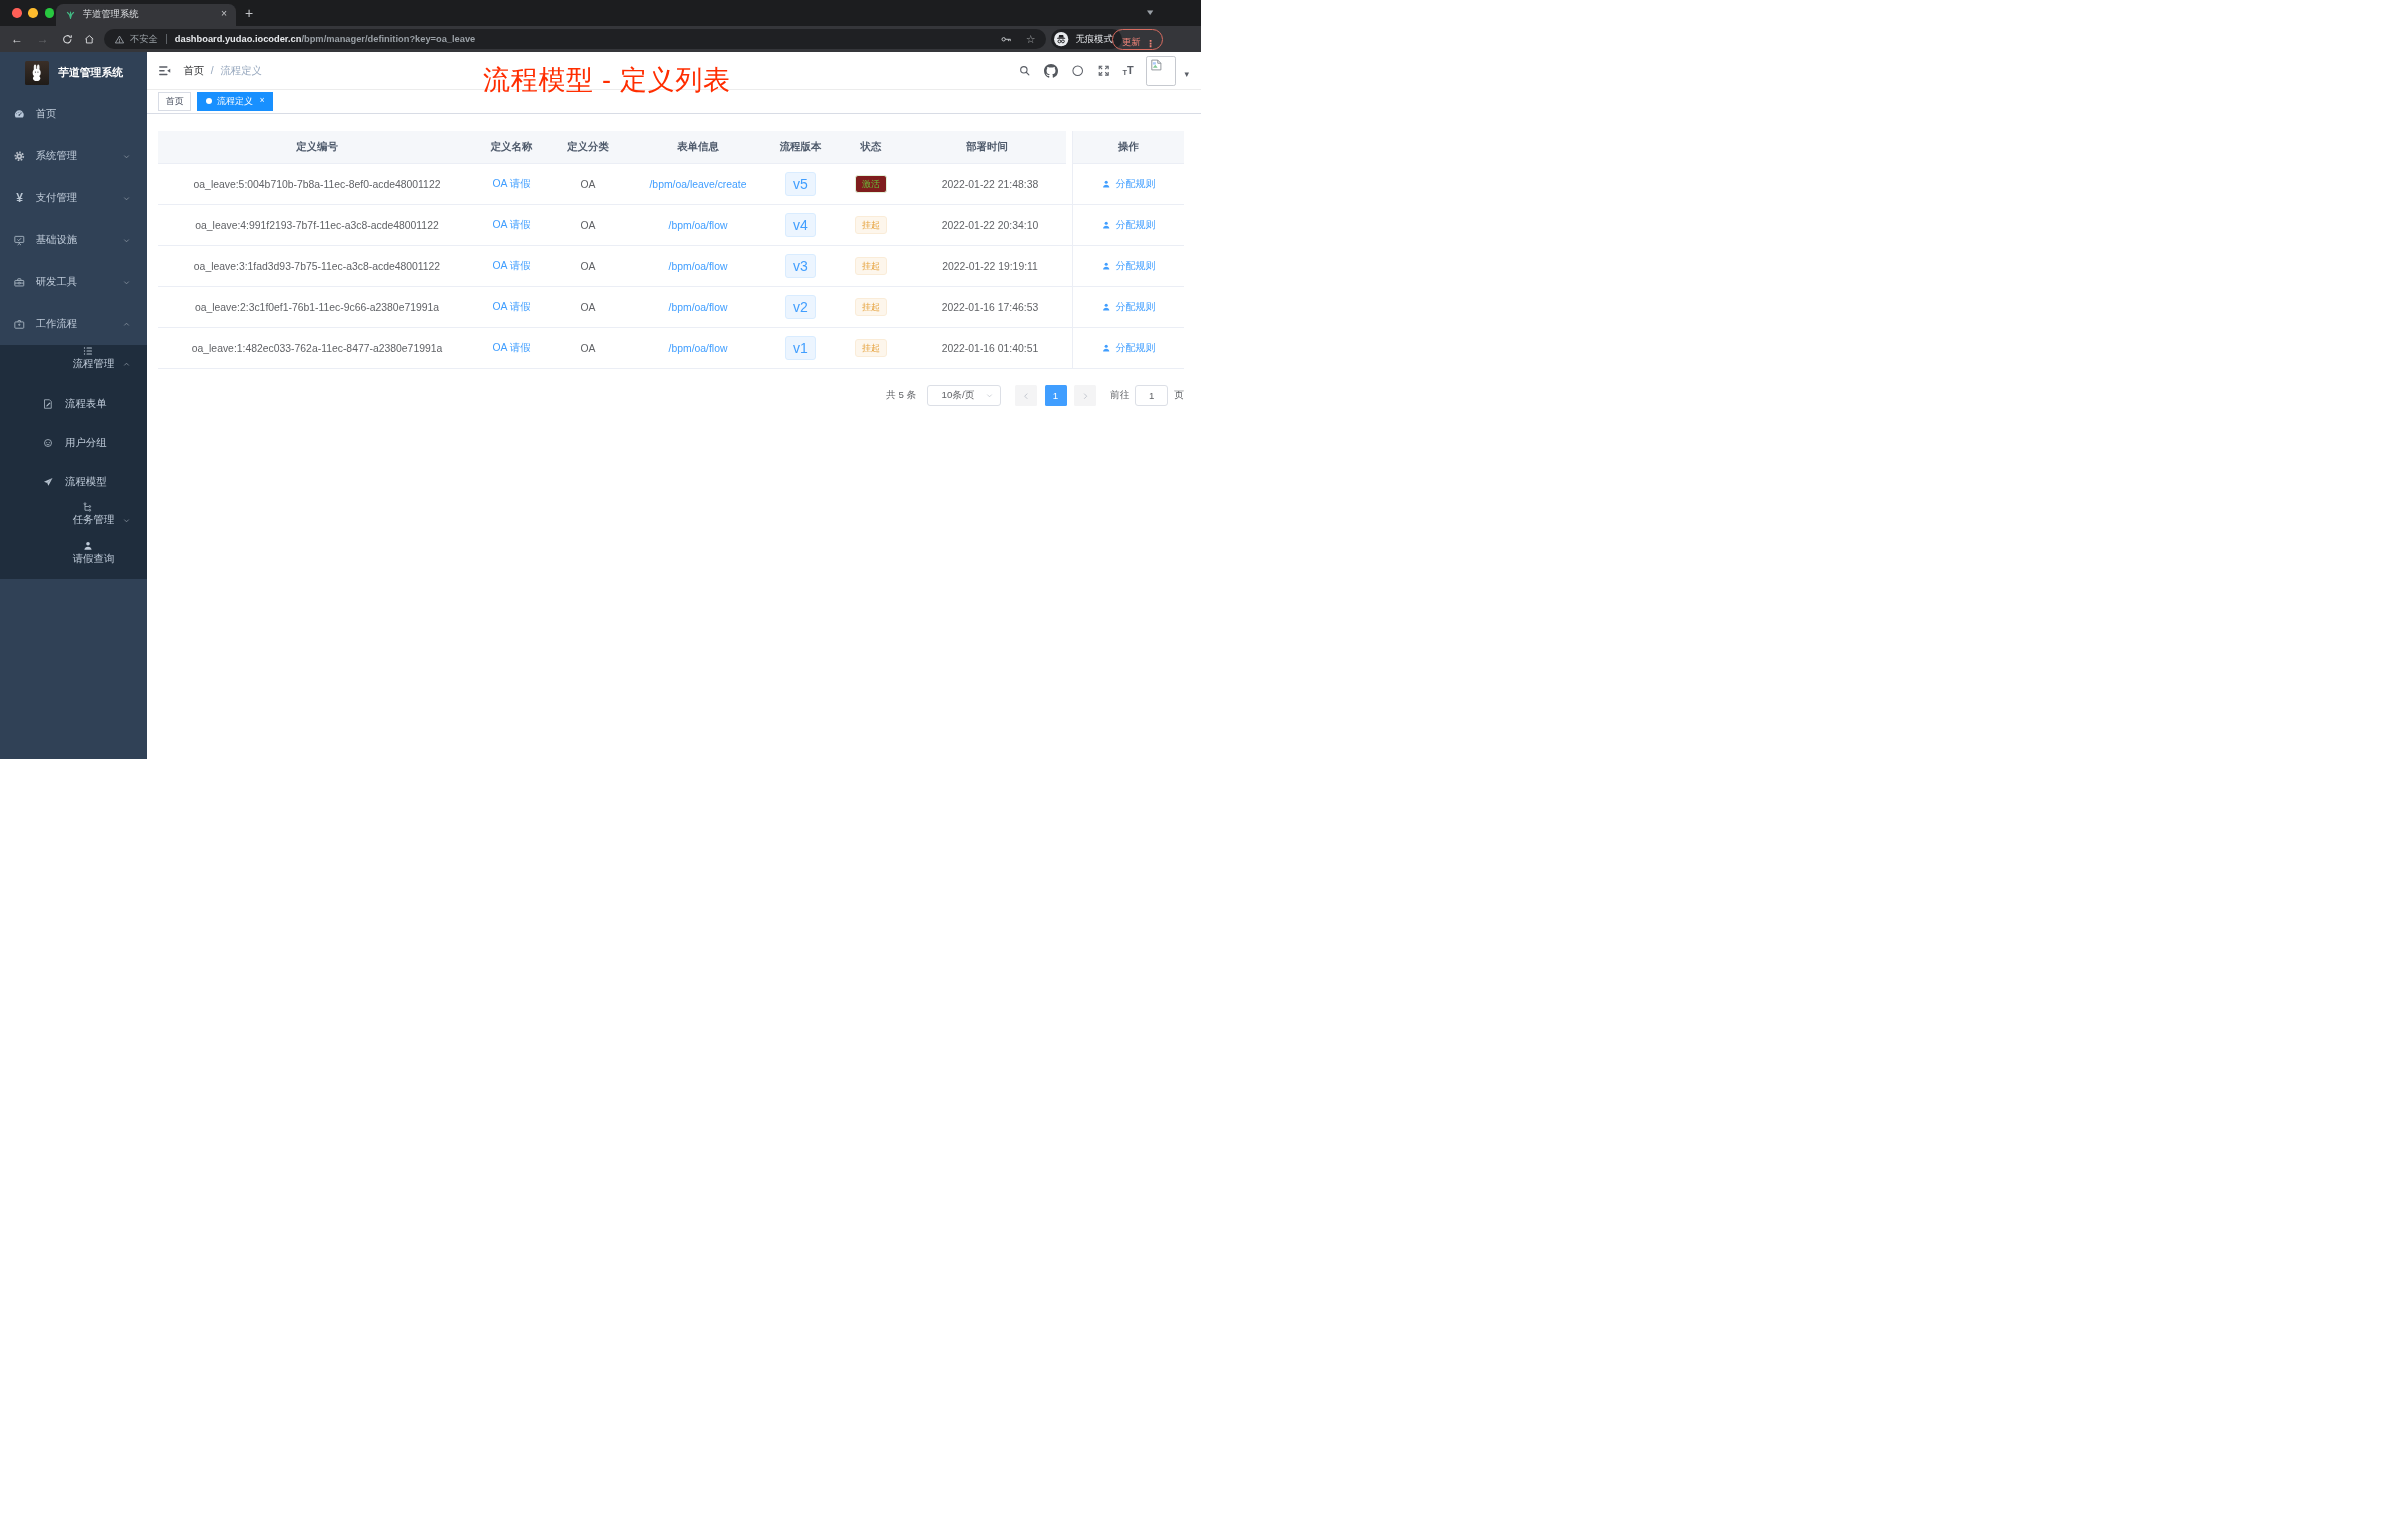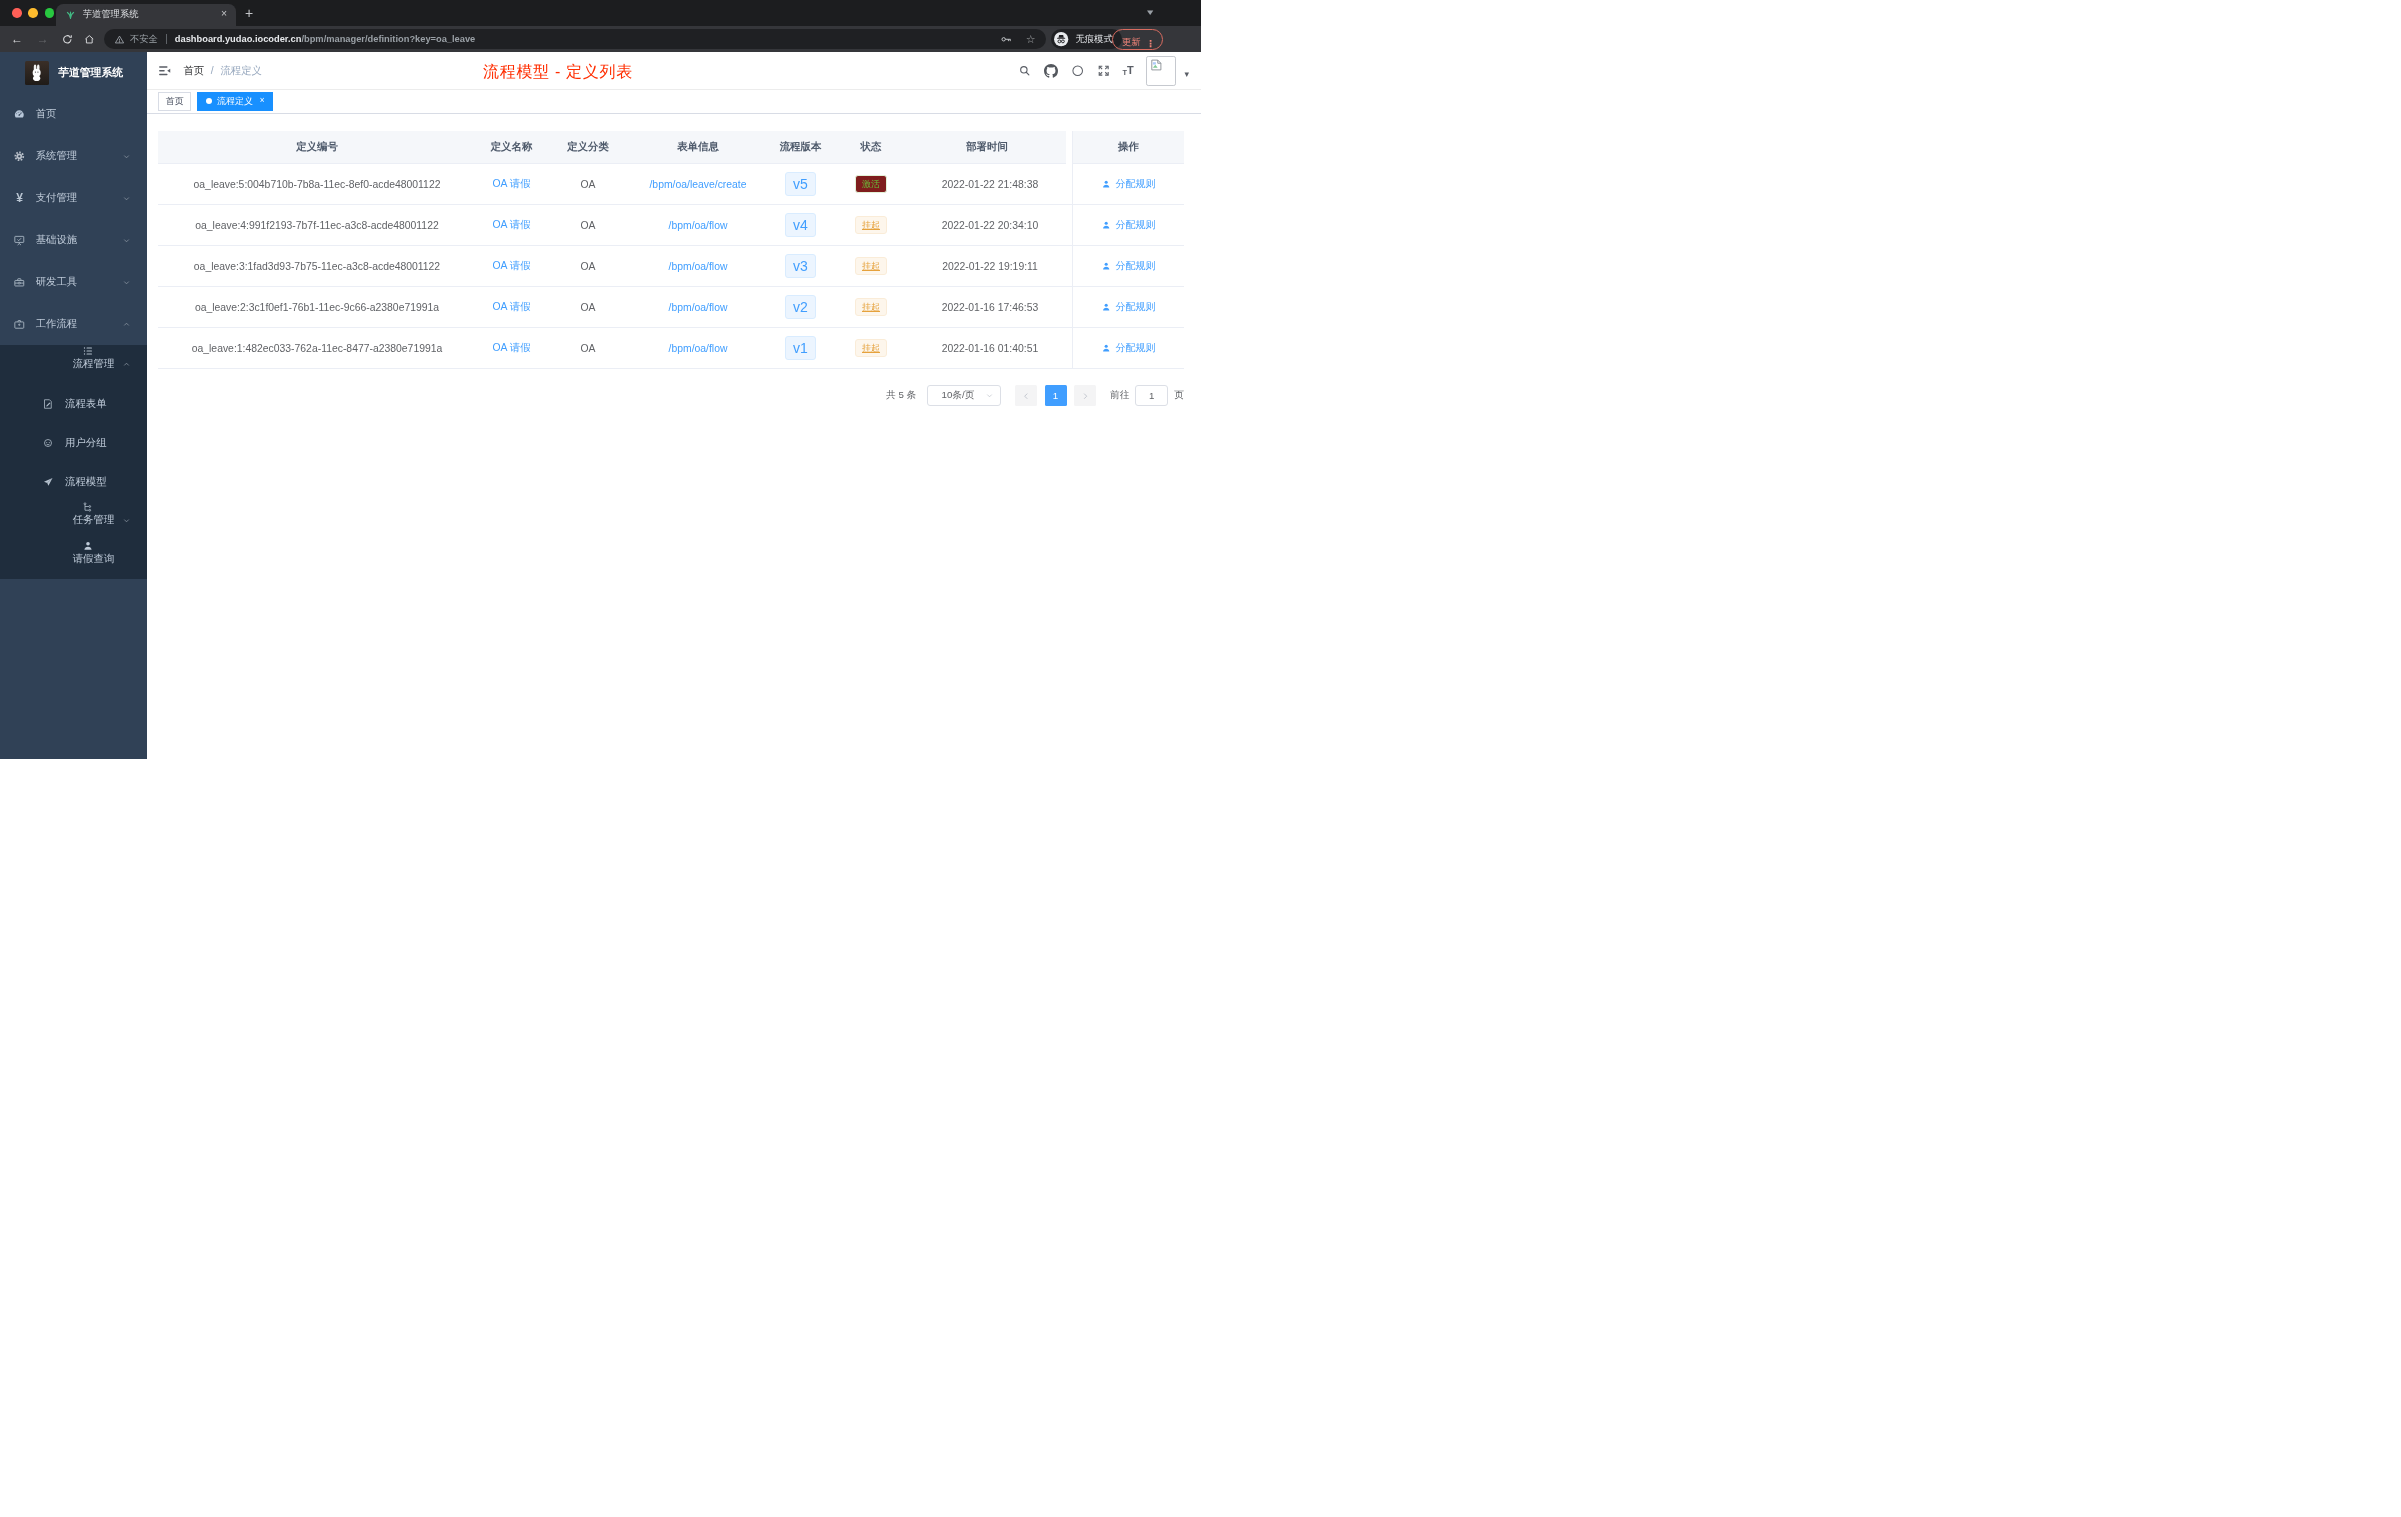--- a/index.html
+++ b/index.html
@@ -63,21 +63,21 @@
   .crumb-root{color:#303133;font-weight:500;}
   .crumb-sep{color:#97a8be;margin:0 6.7px;}
   .crumb-cur{color:#97a8be;}
   .nav-icons{position:absolute;right:0;top:0;height:37px;display:flex;align-items:center;gap:12.6px;padding-right:12px;}
   .fs-ic{color:#5a5e66;font-weight:bold;display:flex;align-items:flex-end;line-height:1;}
   .fs-small{font-size:7.4px;}
   .fs-big{font-size:11px;}
   .avatar-box{width:30px;height:30px;border:0.7px solid #c6c9cf;border-radius:2.2px;background:#fff;
               display:flex;align-items:flex-start;justify-content:flex-start;padding:1.5px;box-sizing:border-box;}
   .caret{color:#5a5e66;font-size:9px;margin-left:-4.5px;margin-top:7.4px;}
-  .overlay-title{position:absolute;left:336px;top:10.4px;font-size:16px;font-weight:500;color:#ff2d00;
+  .overlay-title{position:absolute;left:336px;top:10.4px;font-size:27px;font-weight:500;color:#ff2d00;
                  white-space:nowrap;z-index:9;letter-spacing:0.7px;}
 
   .tagsbar{height:25px;border-top:0.7px solid #ececec;border-bottom:0.7px solid #d8dce5;background:#fff;
            display:flex;align-items:center;padding-left:11px;gap:6px;flex-shrink:0;box-sizing:border-box;}
   .tag{height:19.3px;border:0.7px solid #d8dce5;background:#fff;color:#495060;font-size:9px;
        display:flex;align-items:center;padding:0 6.7px;box-sizing:border-box;cursor:pointer;}
   .tag.active{background:#1890ff;border-color:#1890ff;color:#fff;padding:0 7.4px;}
   .tag-dot{width:6px;height:6px;border-radius:50%;background:#fff;margin-right:5.2px;}
   .tag-close{margin-left:6.7px;font-size:8.2px;line-height:1;}
 
@@ -93,21 +93,21 @@
   .c-id{width:318px;}.c-name{width:71px;}.c-cat{width:82px;}.c-form{width:138px;}
   .c-ver{width:67px;}.c-status{width:74px;}.c-time{flex:1;}
   .t-action{width:111px;border-left:0.7px solid #ebeef5;flex-shrink:0;}
   .t-action .trh{justify-content:center;}
   .a-cell{height:41px;border-bottom:0.7px solid #ebeef5;display:flex;align-items:center;justify-content:center;box-sizing:border-box;}
   a.lnk{color:#409eff;text-decoration:none;cursor:pointer;}
   .vtag{display:inline-block;padding:3.7px 6.7px;background:#ecf5ff;border:0.7px solid #d9ecff;border-radius:3px;
         color:#409eff;font-size:14px;line-height:1;}
   .stag{display:inline-block;padding:3.7px 6px;border-radius:3px;font-size:9px;line-height:1;}
   .stag.green{background:#7f1d1d;border:0.7px solid #e1f3d8;color:#67c23a;}
-  .stag.yellow{background:#fdf6ec;border:0.7px solid #faecd8;color:#e6a23c;text-decoration:underline;}
+  .stag.yellow{background:#fdf6ec;border:0.7px solid #faecd8;color:#e6a23c;}
   .action-link{display:flex;align-items:center;gap:3.7px;color:#409eff;font-size:10px;cursor:pointer;}
 
   
   .pgn{display:flex;align-items:center;justify-content:flex-end;margin-top:16.3px;color:#606266;font-size:9.7px;}
   .pg-total{margin-right:11px;}
   .pg-size{width:74px;height:21px;border:0.7px solid #dcdfe6;border-radius:3px;background:#fff;
            display:flex;align-items:center;justify-content:space-between;padding:0 6px 0 13.4px;
            box-sizing:border-box;margin-right:14px;cursor:pointer;}
   .pg-btn{min-width:22px;height:21px;background:#f4f4f5;border-radius:1.5px;display:flex;align-items:center;
           justify-content:center;cursor:pointer;}

